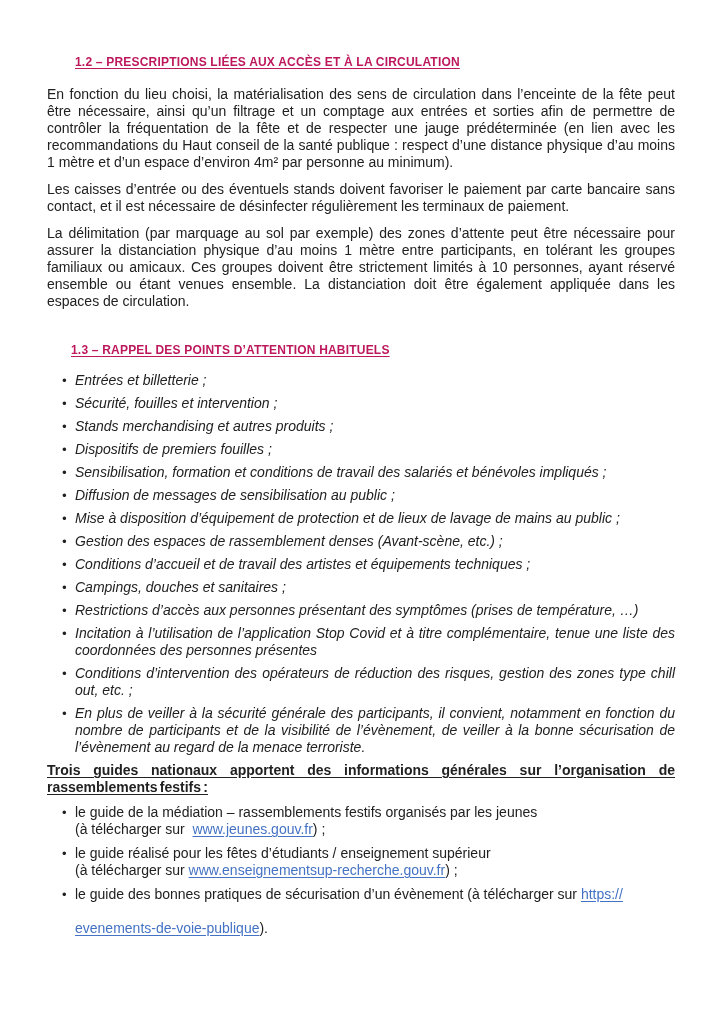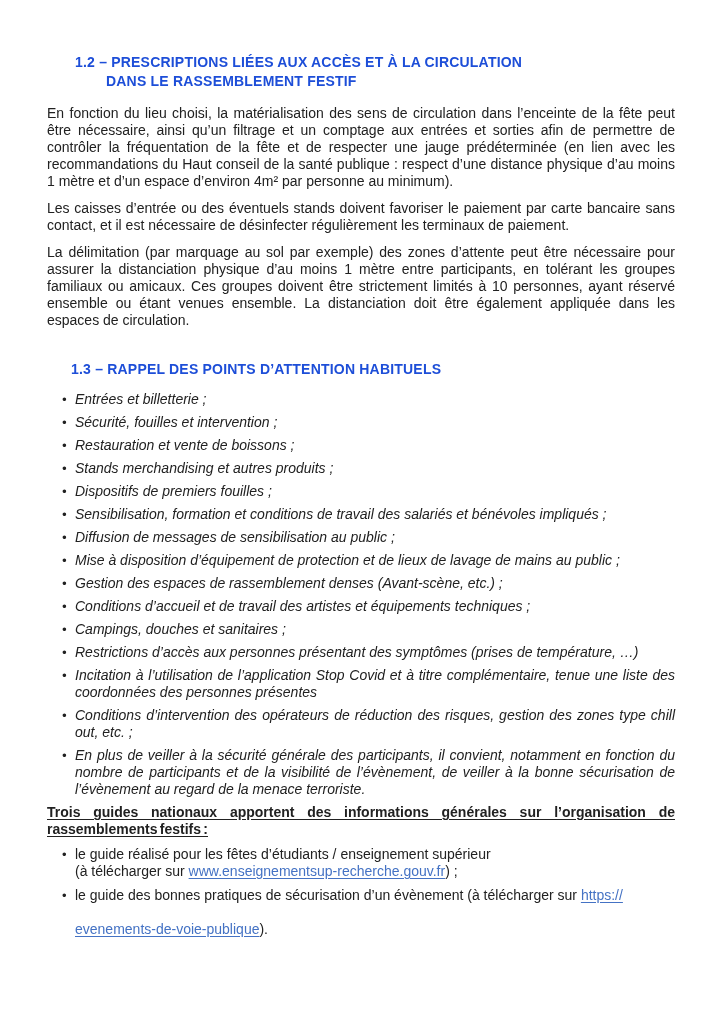--- a/index.html
+++ b/index.html
@@ -8,23 +8,24 @@
     width:723px; height:1023px;
     background:#ffffff;
     box-sizing:border-box;
     padding:53px 48px 0 47px;
     font-family:"Liberation Sans", sans-serif;
     font-size:14px; line-height:17px;
     color:#212121;
     overflow:hidden;
   }
   .h-red {
-    color:#1d4ed8;
+    color:#be185d;
     font-weight:700;
-    font-size:14px; line-height:19px;
+    font-size:12px; line-height:19px;
+    text-decoration:underline;
     text-underline-offset:2px;
     margin:0 0 14px 28px;
     letter-spacing:0.2px;
   }
   .h-red .l2 { display:block; padding-left:31px; }
   .h-red.second { margin-top:31px; margin-bottom:12px;margin-left:24px; }
   p.body { margin:0 0 10px 0; text-align:justify; }
   ul.points { list-style:none; margin:0 0 4px 0; padding:0;font-style:italic; }
   ul.points > li {
     position:relative;
@@ -62,48 +63,48 @@
     text-decoration:underline;
     text-underline-offset:2px;
     cursor:pointer;
   }
 </style>
 </head>
 <body>
 
 <div class="page">
 
-  <h2 class="h-red"><span class="l1">1.2 – PRESCRIPTIONS LIÉES AUX ACCÈS ET À LA CIRCULATION</span><span class="l2">DANS LE RASSEMBLEMENT FESTIF</span></h2>
+  <h2 class="h-red"><span class="l1">1.2 – PRESCRIPTIONS LIÉES AUX ACCÈS ET À LA CIRCULATION</span></h2>
 
   <p class="body">En fonction du lieu choisi, la matérialisation des sens de circulation dans l’enceinte de la fête peut être nécessaire, ainsi qu’un filtrage et un comptage aux entrées et sorties afin de permettre de contrôler la fréquentation de la fête et de respecter une jauge prédéterminée (en lien avec les recommandations du Haut conseil de la santé publique : respect d’une distance physique d’au moins 1 mètre et d’un espace d’environ 4m² par personne au minimum).</p>
   <p class="body">Les caisses d’entrée ou des éventuels stands doivent favoriser le paiement par carte bancaire sans contact, et il est nécessaire de désinfecter régulièrement les terminaux de paiement.</p>
   <p class="body">La délimitation (par marquage au sol par exemple) des zones d’attente peut être nécessaire pour assurer la distanciation physique d’au moins 1 mètre entre participants, en tolérant les groupes familiaux ou amicaux. Ces groupes doivent être strictement limités à 10 personnes, ayant réservé ensemble ou étant venues ensemble. La distanciation doit être également appliquée dans les espaces de circulation.</p>
 
   <h2 class="h-red second">1.3 – RAPPEL DES POINTS D’ATTENTION HABITUELS</h2>
 
   <ul class="points">
     <li>Entrées et billetterie ;</li>
     <li>Sécurité, fouilles et intervention ;</li>
-    <li>Restauration et vente de boissons ;</li>
     <li>Stands merchandising et autres produits ;</li>
     <li>Dispositifs de premiers fouilles ;</li>
     <li>Sensibilisation, formation et conditions de travail des salariés et bénévoles impliqués ;</li>
     <li>Diffusion de messages de sensibilisation au public ;</li>
     <li>Mise à disposition d’équipement de protection et de lieux de lavage de mains au public ;</li>
     <li>Gestion des espaces de rassemblement denses (Avant-scène, etc.) ;</li>
     <li>Conditions d’accueil et de travail des artistes et équipements techniques ;</li>
     <li>Campings, douches et sanitaires ;</li>
     <li>Restrictions d’accès aux personnes présentant des symptômes (prises de température, …)</li>
     <li>Incitation à l’utilisation de l’application Stop Covid et à titre complémentaire, tenue une liste des coordonnées des personnes présentes</li>
     <li>Conditions d’intervention des opérateurs de réduction des risques, gestion des zones type chill out, etc. ;</li>
     <li>En plus de veiller à la sécurité générale des participants, il convient, notamment en fonction du nombre de participants et de la visibilité de l’évènement, de veiller à la bonne sécurisation de l’évènement au regard de la menace terroriste.</li>
   </ul>
 
   <p class="guides-title">Trois guides nationaux apportent des informations générales sur l’organisation de rassemblements festifs :</p>
 
   <ul class="guides">
+    <li><span>le guide de la médiation – rassemblements festifs organisés par les jeunes</span><br><span>(à télécharger sur &nbsp;</span><a class="doclink">www.jeunes.gouv.fr</a><span>) ;</span></li>
 
     <li><span>le guide réalisé pour les fêtes d’étudiants / enseignement supérieur</span><br><span>(à télécharger sur </span><a class="doclink">www.enseignementsup-recherche.gouv.fr</a><span>) ;</span></li>
 
     <li><span>le guide des bonnes pratiques de sécurisation d’un évènement (à télécharger sur </span><a class="doclink">https://</a><br><br><a class="doclink">evenements-de-voie-publique</a><span>).</span></li>
   </ul>
 
 </div>
 
 </body></html>

